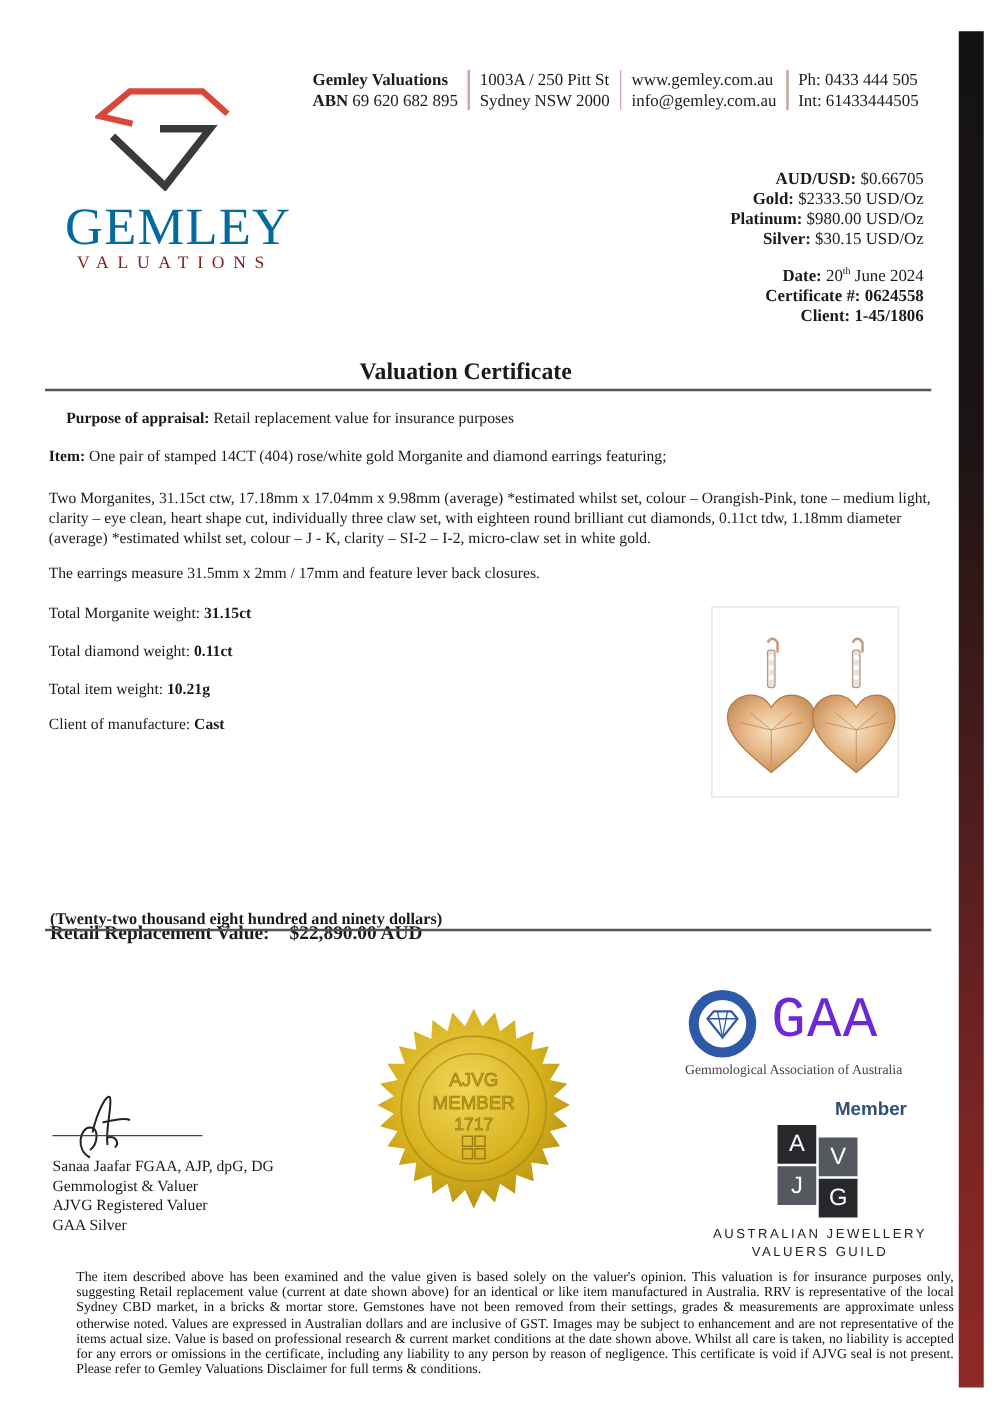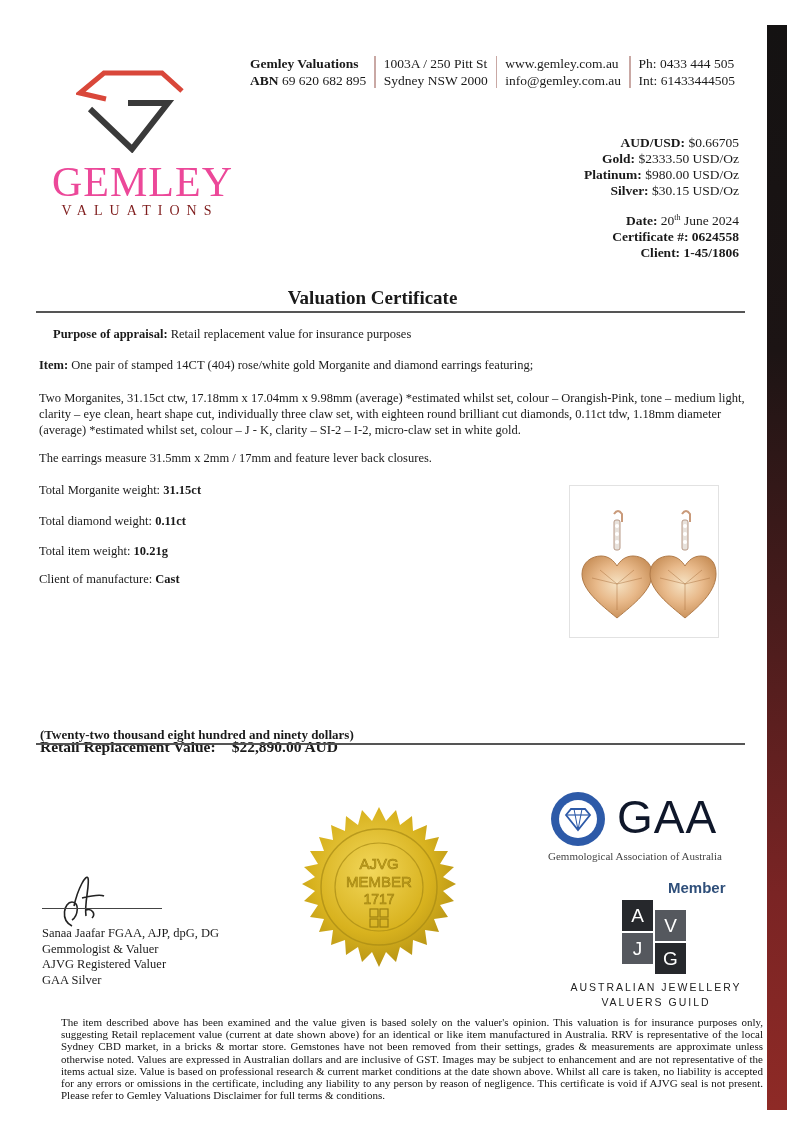--- a/index.html
+++ b/index.html
@@ -9,21 +9,21 @@
     .side-bar {
       position: absolute; left: 767px; top: 25px; width: 20px; height: 1085px;
       background: linear-gradient(to bottom, #141212 0%, #1c1414 30%, #4a1c1c 55%, #7a2424 80%, #8e2a26 100%);
     }
 
     
     .logo { position: absolute; left: 40px; top: 55px; width: 190px; height: 170px; }
     .logo svg.mark { position: absolute; left: 36px; top: 10px; }
     .logo-word {
       position: absolute; left: 12px; top: 106px; width: 178px; text-align: center;
-      font-family: "Liberation Serif", serif; font-size: 42px; color: #ec4899; letter-spacing: 1px; line-height: 1;
+      font-family: "Liberation Serif", serif; font-size: 42px; color: #0369a1; letter-spacing: 1px; line-height: 1;
     }
     .logo-sub {
       position: absolute; left: 10px; top: 148px; width: 180px; text-align: center;
       font-family: "Liberation Serif", serif; font-size: 14px; color: #7f1d1d; letter-spacing: 7px;
     }
 
     
     .contact { position: absolute; top: 55px; left: 250px; display: flex; font-size: 13.5px; line-height: 17px; }
     .contact .col { padding: 0 8px; }
     .contact .col:first-child { padding-left: 0; }
@@ -48,21 +48,21 @@
     .photo {
       position: absolute; left: 569px; top: 485px; width: 150px; height: 153px;
       border: 1.5px solid #e2e2e2; background: #fff;
     }
 
     .rrv { position: absolute; left: 40px; top: 738px; font-size: 15.5px; font-weight: bold; }
     .rrv .amt { margin-left: 16px; }
     .rrv-words { position: absolute; left: 40px; top: 727px; font-size: 13px; font-weight: bold; }
 
     .gaa { position: absolute; left: 545px; top: 790px; width: 200px; }
-    .gaa-text { position: absolute; left: 72px; top: 4px; font-family: Liberation Sans, sans-serif; font-size: 46px; color: #0f172a; letter-spacing: 1px; line-height: 1; }
+    .gaa-text { position: absolute; left: 72px; top: 4px; font-family: Liberation Mono, monospace; font-size: 46px; color: #6d28d9; letter-spacing: 1px; line-height: 1; }
     .gaa-sub { position: absolute; left: 3px; top: 60px; font-size: 11px; color: #444; white-space: nowrap; }
     .member { position: absolute; left: 668px; top: 879px; font-family: "Liberation Sans", sans-serif; font-size: 15px; color: #2f4f7a; font-weight: bold; }
 
     .ajvg { position: absolute; left: 622px; top: 900px; }
     .ajvg .tile { position: absolute; width: 31px; height: 31px; color: #fff; font-family: "Liberation Sans", sans-serif; font-size: 19px; display: flex; align-items: center; justify-content: center; }
     .ajvg-text { position: absolute; left: 566px; top: 980px; width: 180px; text-align: center; font-family: "Liberation Sans", sans-serif; font-size: 10.5px; letter-spacing: 2px; color: #222; line-height: 15px; }
 
     .seal { position: absolute; left: 290px; top: 805px; width: 178px; height: 172px; }
 
     .sig { position: absolute; left: 42px; top: 868px; }

